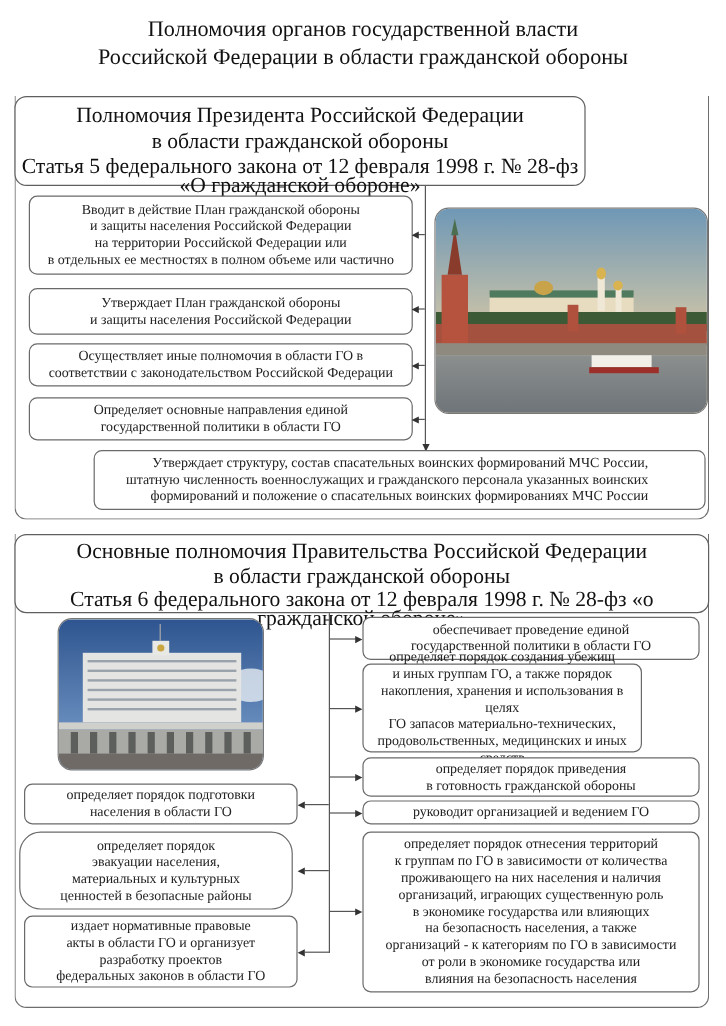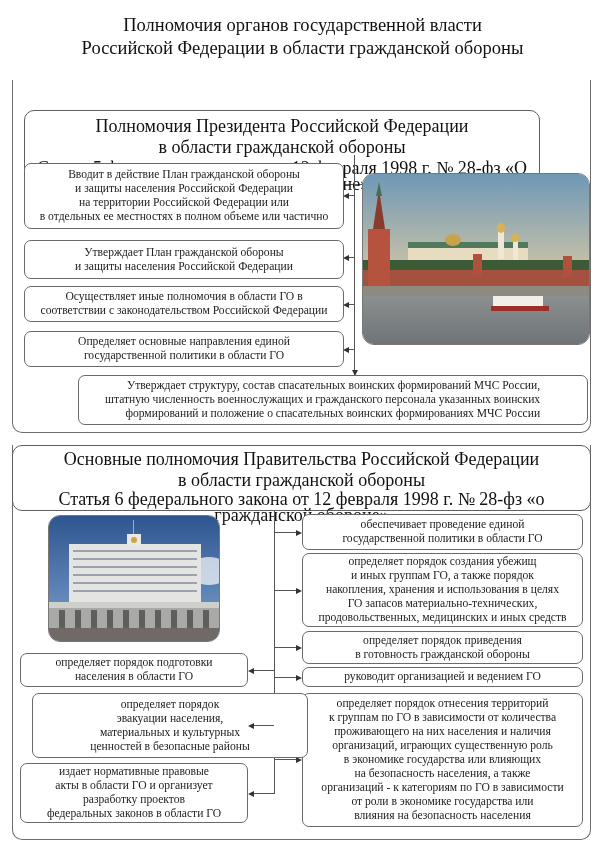--- a/index.html
+++ b/index.html
@@ -44,21 +44,21 @@
 </head>
 <body>
 
 <div class="abs main-title">
   <span>Полномочия органов государственной власти</span>
   <span>Российской Федерации в области гражданской обороны</span>
 </div>
 
 <div class="abs frame" style="left:12px; top:80px; width:579px; height:353px; border-radius:0 0 10px 10px; border-top:none;"></div>
 
-<div class="abs header-box" style="left:24px; top:80px; width:516px; height:75px; padding-top:5px;margin-top:30px;">
+<div class="abs header-box" style="left:12px; top:80px; width:476px; height:75px; padding-top:5px;">
   <span class="h1">Полномочия Президента Российской Федерации</span>
   <span class="h1">в области гражданской обороны</span>
   <span class="sub">Статья 5 федерального закона от 12 февраля 1998 г. № 28-фз «О гражданской обороне»</span>
 </div>
 
 <div class="abs vline" style="left:354px; top:155px; height:220px;"></div>
 
 <div class="abs box" style="left:24px; top:163px; width:320px; height:66px;">
   <div>
     <span>Вводит в действие План гражданской обороны</span>
@@ -201,21 +201,21 @@
 
 <div class="abs box" style="left:302px; top:514px; width:281px; height:36px;">
   <div>
     <span>обеспечивает проведение единой</span>
     <span>государственной политики в области ГО</span>
   </div>
 </div>
 <div class="abs hline" style="left:275px; top:532px; width:22px;"></div>
 <div class="abs arrow-right" style="left:296px; top:530px;"></div>
 
-<div class="abs box" style="left:302px; top:553px; width:281px; height:74px;justify-content:center;">
+<div class="abs box" style="left:302px; top:553px; width:233px; height:74px;justify-content:center;">
   <div>
     <span>определяет порядок создания убежищ</span>
     <span>и иных группам ГО, а также порядок</span>
     <span>накопления, хранения и использования в целях</span>
     <span>ГО запасов материально-технических,</span>
     <span>продовольственных, медицинских и иных средств</span>
   </div>
 </div>
 <div class="abs hline" style="left:275px; top:590px; width:22px;"></div>
 <div class="abs arrow-right" style="left:296px; top:588px;"></div>
@@ -255,21 +255,21 @@
 
 <div class="abs box" style="left:20px; top:653px; width:228px; height:34px;">
   <div>
     <span>определяет порядок подготовки</span>
     <span>населения в области ГО</span>
   </div>
 </div>
 <div class="abs hline" style="left:254px; top:670px; width:20px;"></div>
 <div class="abs arrow-left" style="left:248px; top:668px;"></div>
 
-<div class="abs box" style="left:32px; top:693px; width:276px; height:65px;">
+<div class="abs box" style="left:16px; top:693px; width:228px; height:65px;border-radius:18px;">
   <div>
     <span>определяет порядок</span>
     <span>эвакуации населения,</span>
     <span>материальных и культурных</span>
     <span>ценностей в безопасные районы</span>
   </div>
 </div>
 <div class="abs hline" style="left:254px; top:725px; width:20px;"></div>
 <div class="abs arrow-left" style="left:248px; top:723px;"></div>
 

